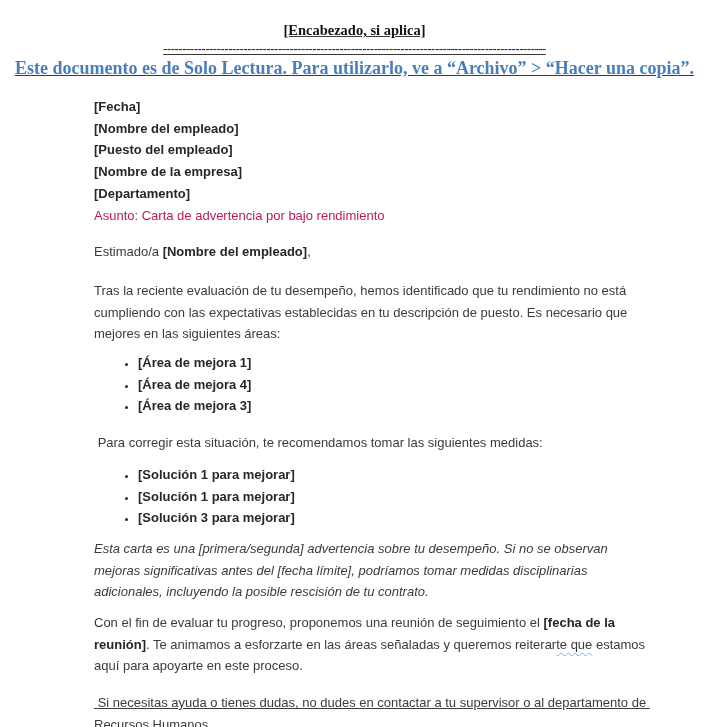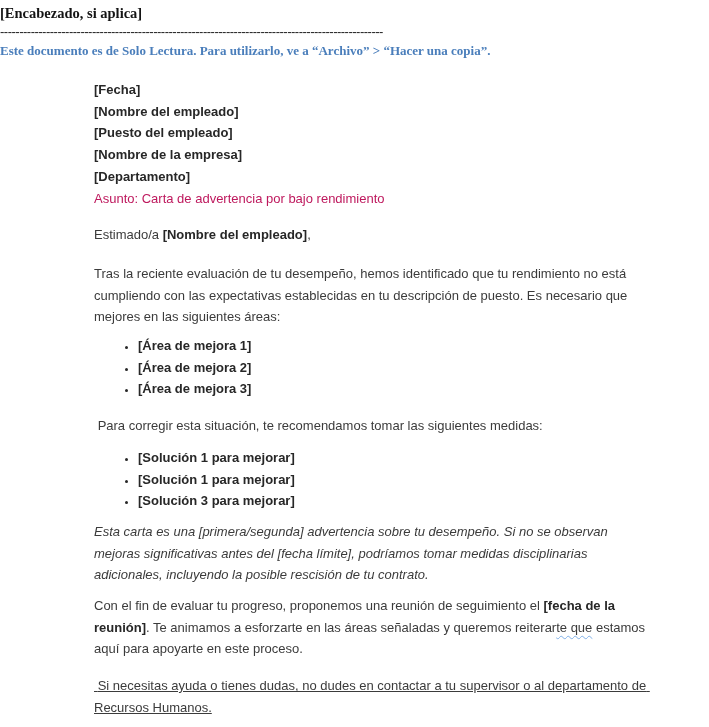--- a/index.html
+++ b/index.html
@@ -14,22 +14,23 @@
     font-family: "Liberation Sans", sans-serif;
     color: #3b3b3b;
   }
   .page {
     width: 709px;
     height: 727px;
     background: #ffffff;
   }
   
   .doc-header {
-    text-align: left;
-    padding-top: 4px;
+    text-align: center;
+    padding-top: 21px;
+    text-decoration: underline;
   }
   .header-title {
     margin: 0;
     font-family: "Liberation Serif", serif;
     font-weight: bold;
     font-size: 14.5px;
     line-height: 19px;
     color: #141414;
   }
   .divider {
@@ -38,21 +39,21 @@
     font-size: 13px;
     line-height: 15px;
     letter-spacing: -0.5px;
     color: #1a1a1a;
     white-space: nowrap;
   }
   .notice {
     margin: 3px 0 0 0;
     font-family: "Liberation Serif", serif;
     font-weight: bold;
-    font-size: 13px;
+    font-size: 18px;
     line-height: 18px;
     color: #4a7ebb;
   }
   
   .letter {
     padding: 19px 62px 0 94px;
     font-size: 13px;
     line-height: 21.7px;
   }
   .letter p {
@@ -111,21 +112,21 @@
     <p class="addr">[Nombre de la empresa]</p>
     <p class="addr">[Departamento]</p>
     <p class="subject">Asunto: Carta de advertencia por bajo rendimiento</p>
 
     <p class="greeting"><span>Estimado/a </span><strong>[Nombre del empleado]</strong><span>,</span></p>
 
     <p class="para-intro">Tras la reciente evaluación de tu desempeño, hemos identificado que tu rendimiento no está cumpliendo con las expectativas establecidas en tu descripción de puesto. Es necesario que mejores en las siguientes áreas:</p>
 
     <ul class="doc-list">
       <li>[Área de mejora 1]</li>
-      <li>[Área de mejora 2]</li>
+      <li>[Área de mejora 4]</li>
       <li>[Área de mejora 3]</li>
     </ul>
 
     <p class="para-actions"> Para corregir esta situación, te recomendamos tomar las siguientes medidas:</p>
 
     <ul class="doc-list sol-list">
       <li>[Solución 1 para mejorar]</li>
       <li>[Solución 1 para mejorar]</li>
       <li>[Solución 3 para mejorar]</li>
     </ul>

